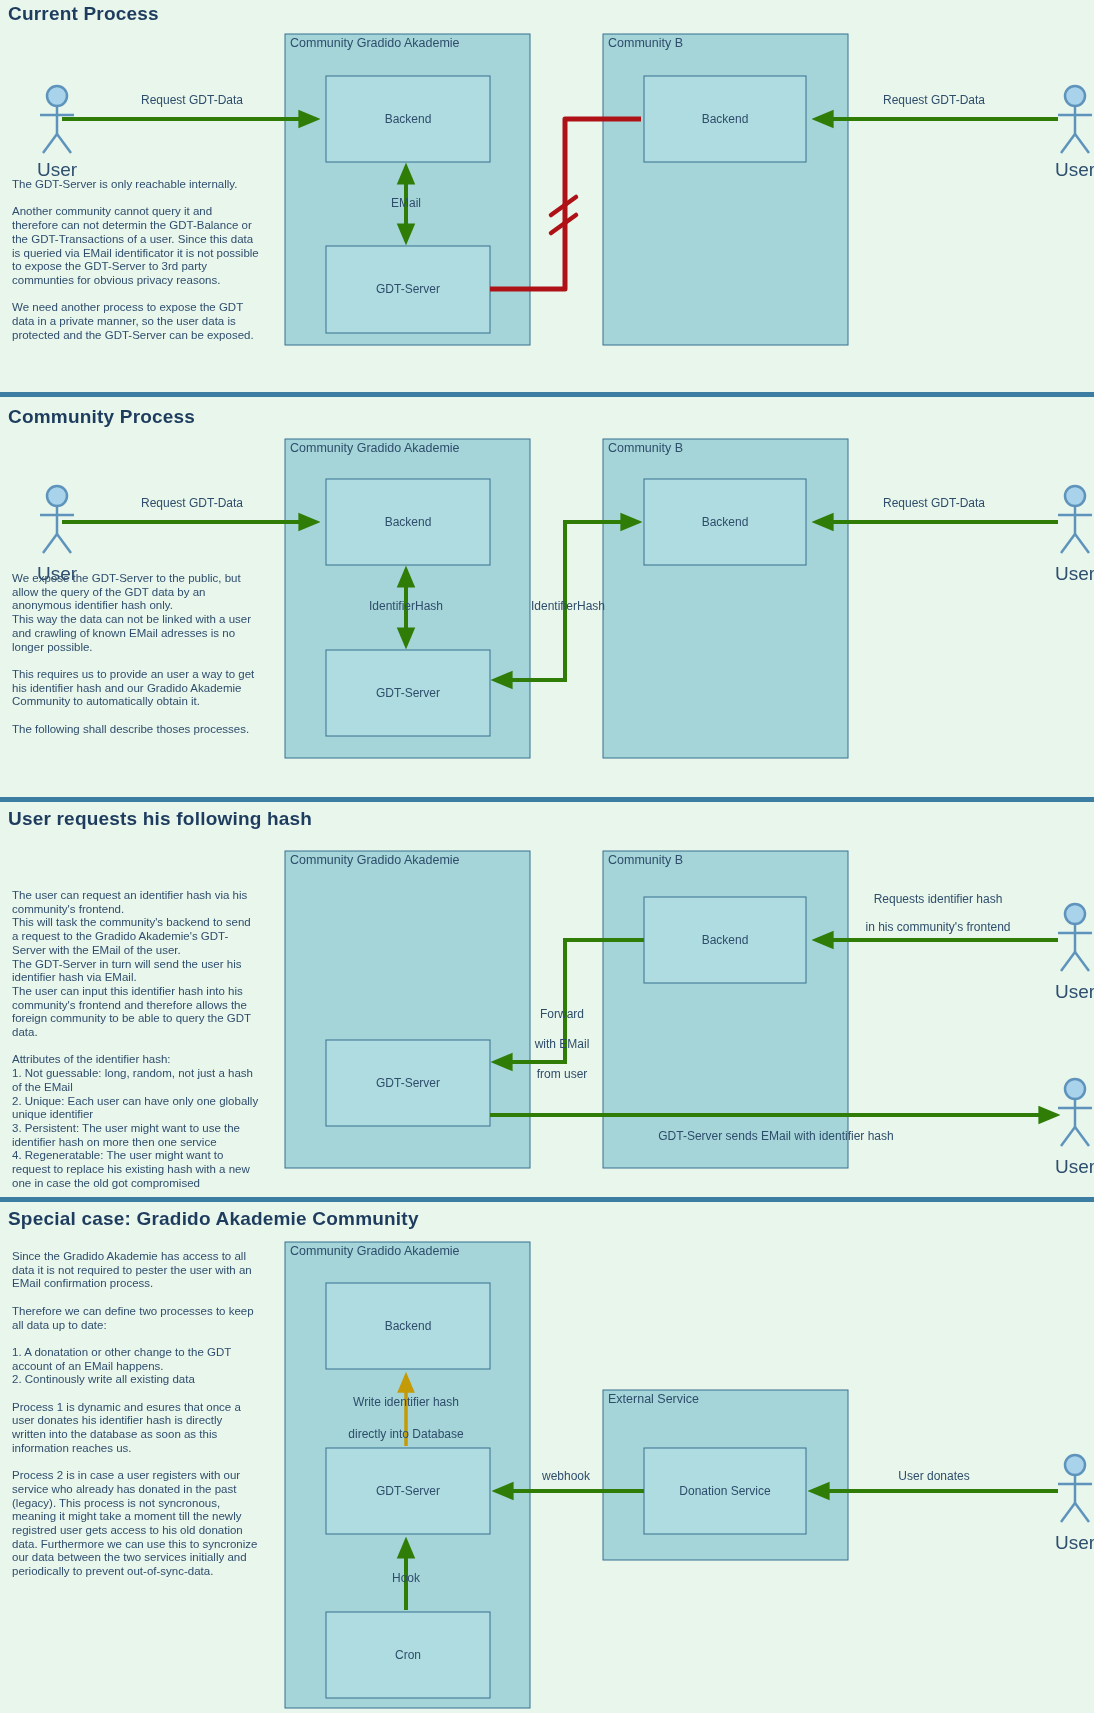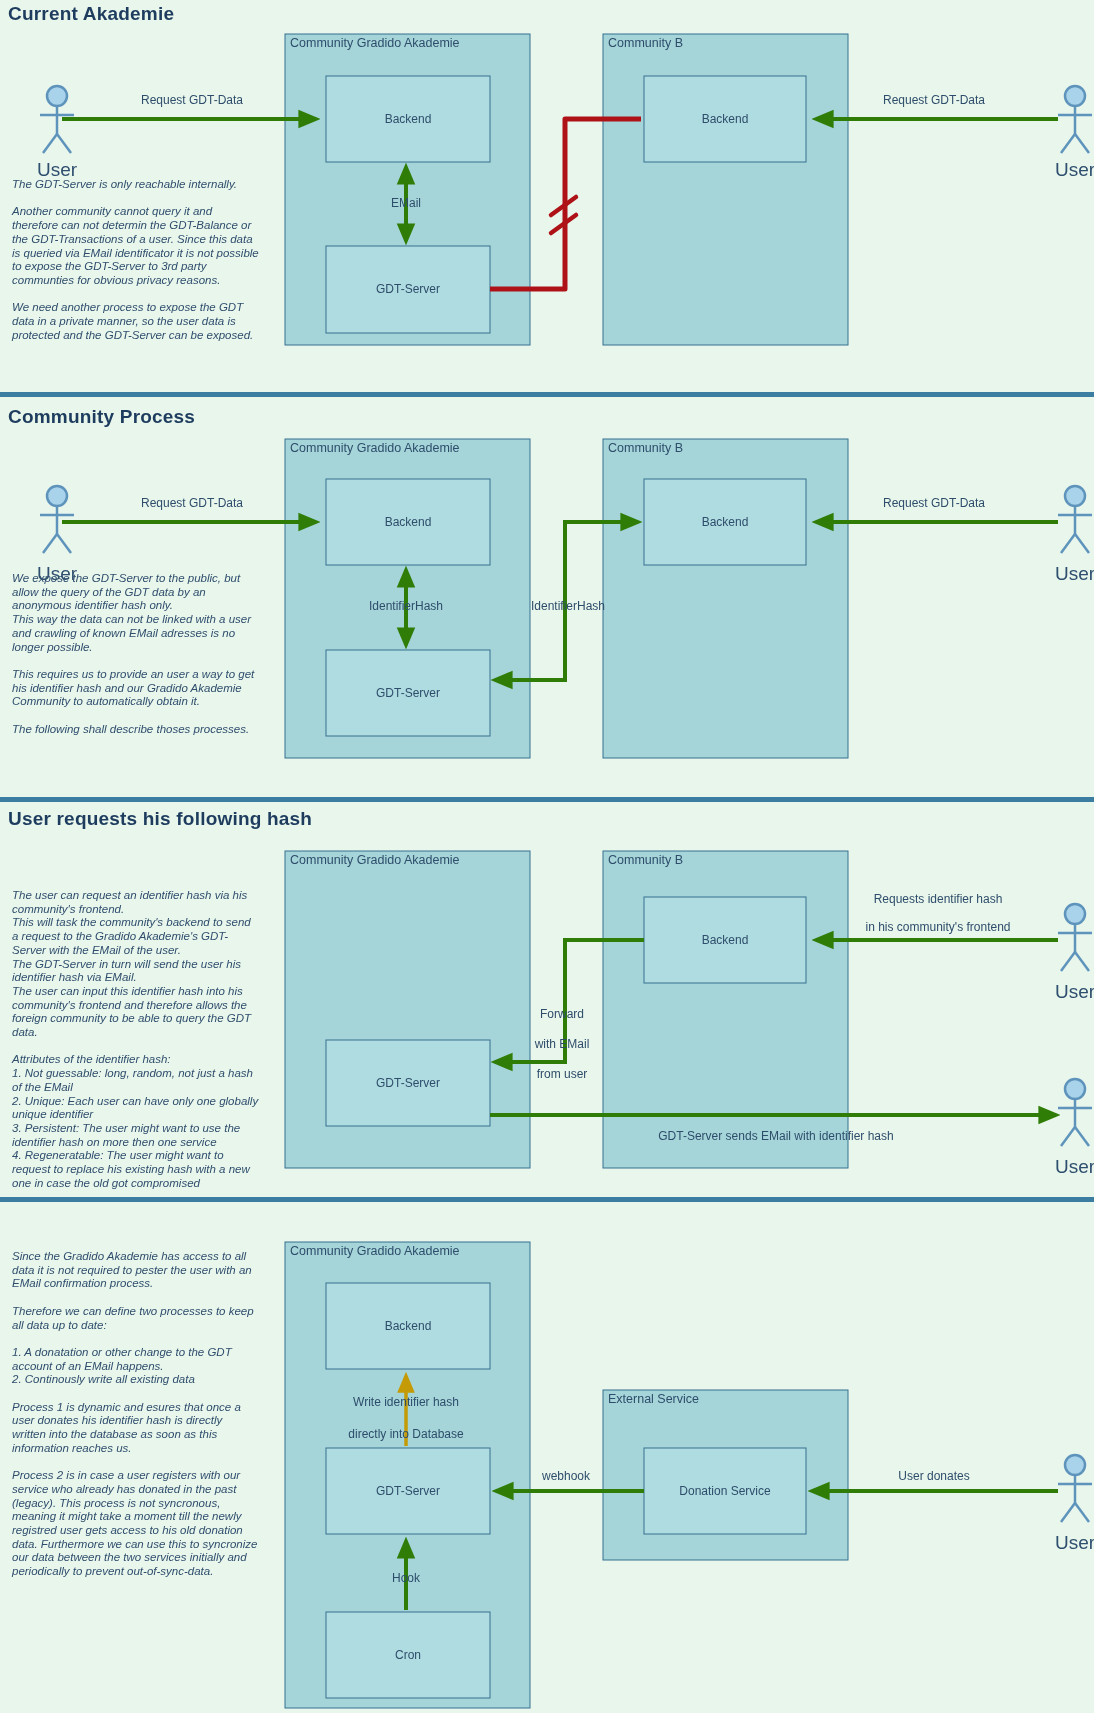--- a/index.html
+++ b/index.html
@@ -12,21 +12,20 @@
   }
   .sec-title{
     position:absolute;left:8px;
     font-size:19px;font-weight:bold;color:#1d3c5e;
     letter-spacing:0.2px;
   }
   .textblock{
     position:absolute;left:12px;width:256px;
     font-size:11.5px;line-height:13.7px;color:#2f4e6d;
     white-space:pre-line;
-    font-style:italic;
   }
   svg.diagram{position:absolute;left:0;top:0;}
   svg .container{fill:#a5d5d9;stroke:#36718f;stroke-width:1;}
   svg .box{fill:#afdce0;stroke:#36718f;stroke-width:1;}
   svg .lbl{fill:#2e4d6b;font-size:12px;font-family:"Liberation Sans","DejaVu Sans",sans-serif;}
   svg .contlbl{fill:#2e4d6b;font-size:12.5px;font-family:"Liberation Sans","DejaVu Sans",sans-serif;}
   svg .userlbl{fill:#2f4f6f;font-size:19px;font-family:"Liberation Sans","DejaVu Sans",sans-serif;}
   svg .mid{text-anchor:middle;}
   svg .garrow{stroke:#2f7d06;stroke-width:4;fill:none;}
   svg .rline{stroke:#ae1217;stroke-width:5;fill:none;stroke-linejoin:round;}
@@ -34,23 +33,24 @@
   svg .oarrow{stroke:#c49a06;stroke-width:3.5;fill:none;}
   svg .actor{stroke:#5e94bc;stroke-width:2.5;fill:none;}
   svg .actor circle{fill:#a9d3ea;}
   svg .divider{fill:#3c7ea1;}
 </style>
 </head>
 <body>
 
 <div class="page">
 
-  <div class="sec-title" style="top:3px">Current Akademie</div>
+  <div class="sec-title" style="top:3px">Current Process</div>
   <div class="sec-title" style="top:406px">Community Process</div>
   <div class="sec-title" style="top:808px">User requests his following hash</div>
+  <div class="sec-title" style="top:1208px">Special case: Gradido Akademie Community</div>
 
   <div class="textblock" style="top:178px">The GDT-Server is only reachable internally.
 
 Another community cannot query it and
 therefore can not determin the GDT-Balance or
 the GDT-Transactions of a user. Since this data
 is queried via EMail identificator it is not possible
 to expose the GDT-Server to 3rd party
 communties for obvious privacy reasons.
 

